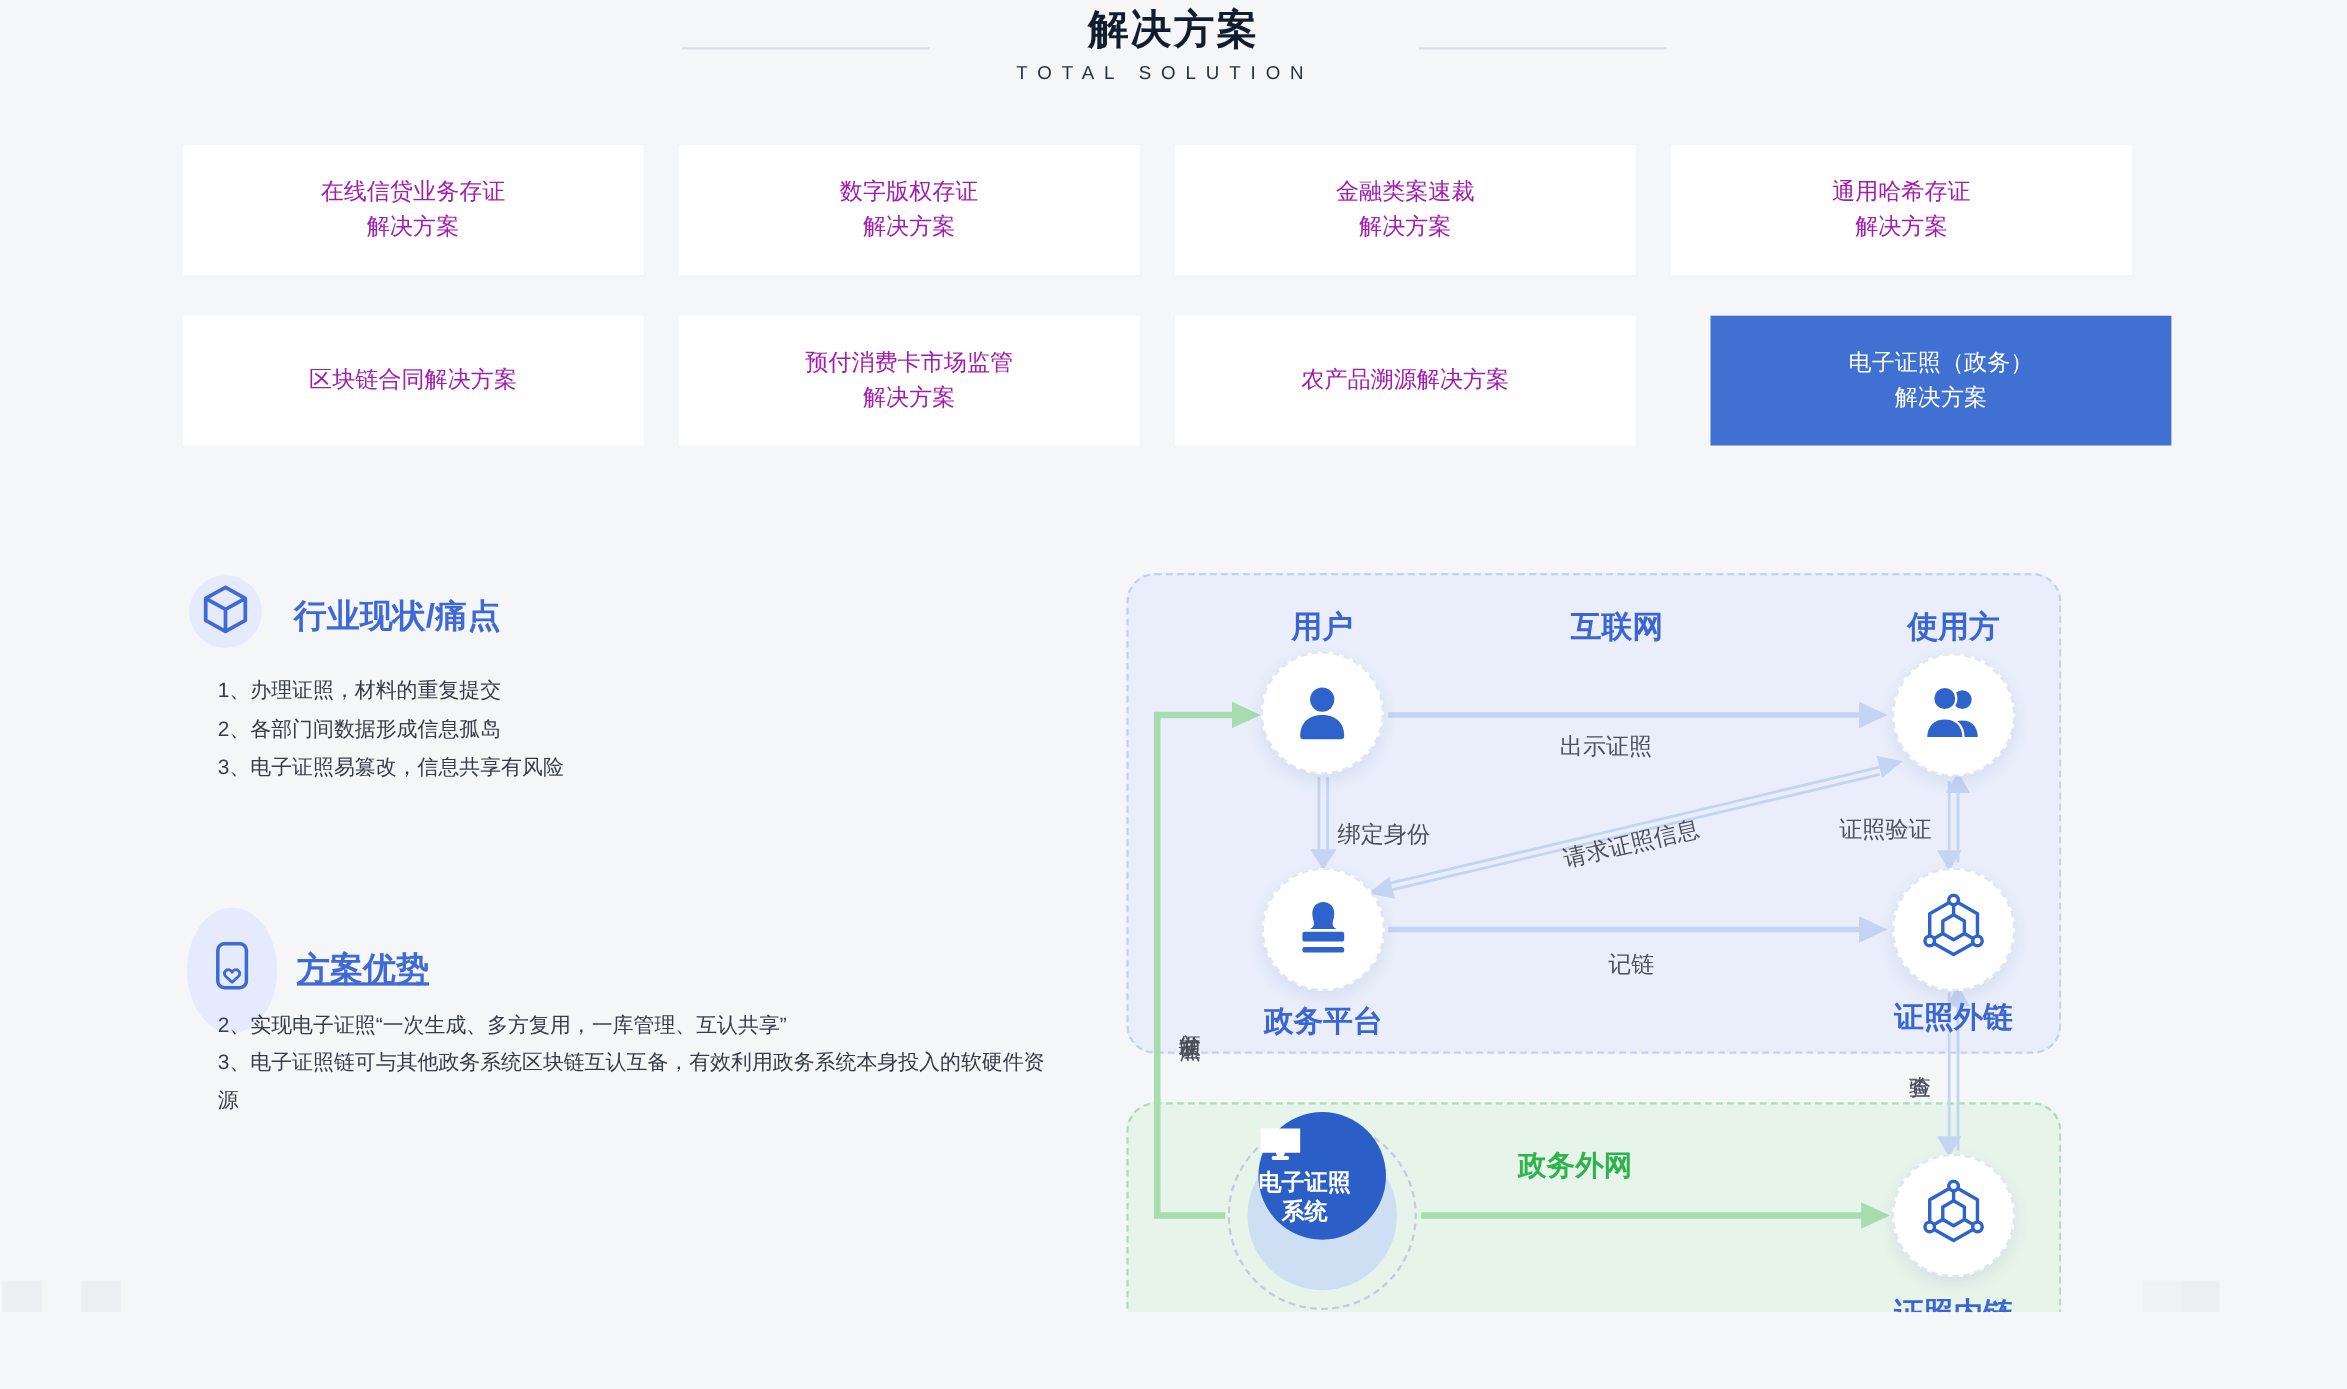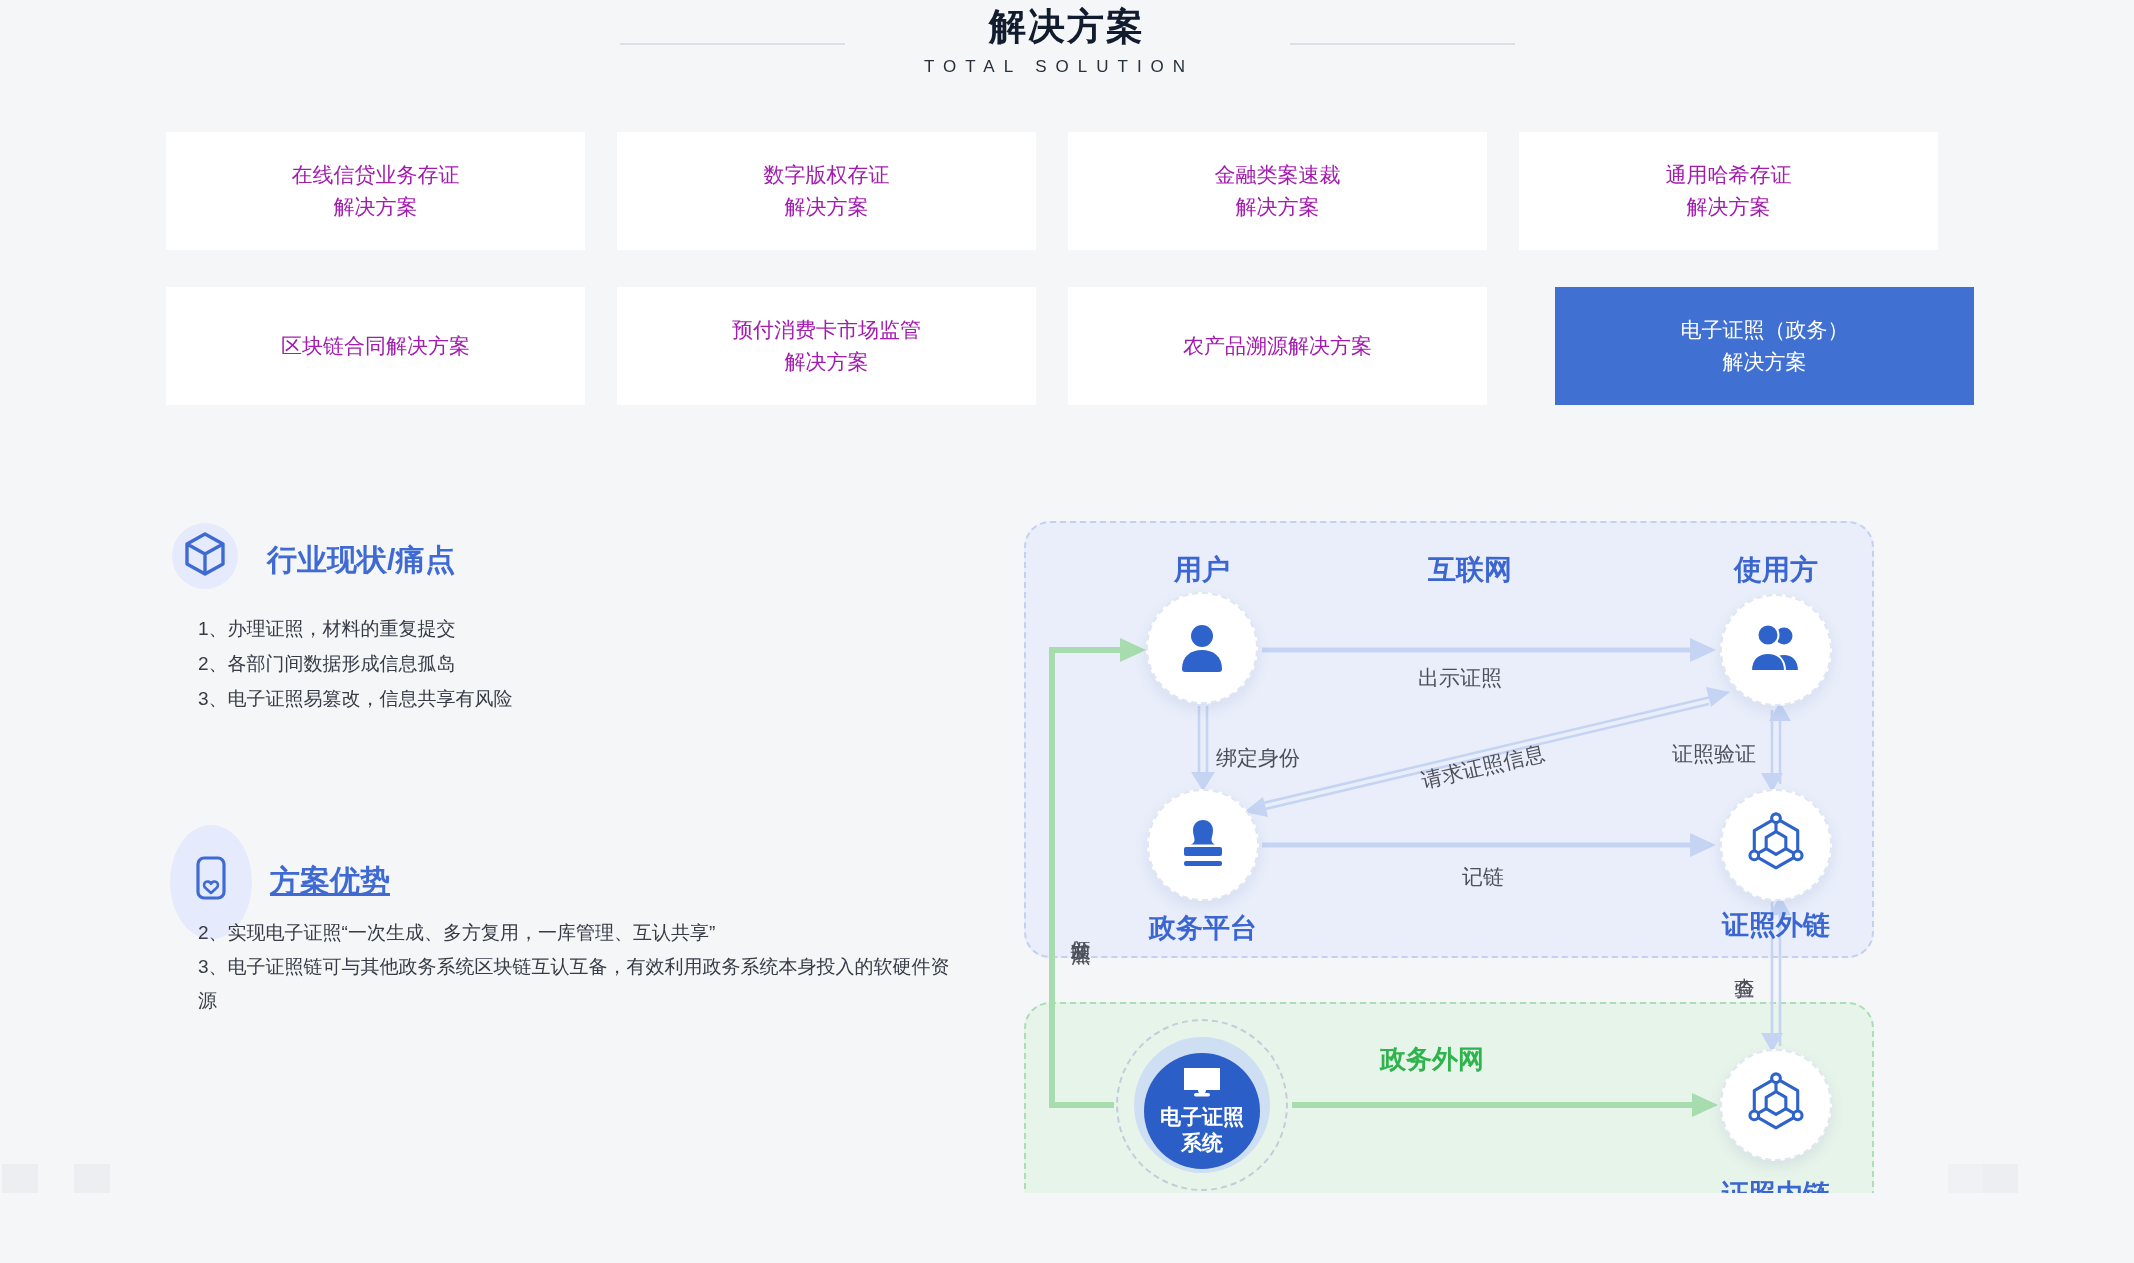--- a/index.html
+++ b/index.html
@@ -52,23 +52,23 @@
 
   .edge-label { position:absolute; font-size:21px; color:#4b4f58; z-index:3; white-space:nowrap; }
   .edge-label.rot { transform:rotate(-13deg); }
   .edge-label.vert { writing-mode:vertical-rl; letter-spacing:2px; font-size:20px; }
 
   
   .ecert-dashed { position:absolute; left:1116px; top:1019px; width:172px; height:172px;
     border-radius:50%; border:2px dashed #c3ccd9; z-index:3; }
   .ecert-ring { position:absolute; left:1134px; top:1037px; width:136px; height:136px;
     border-radius:50%; background:#cfdff3; z-index:3; }
-  .ecert-core { position:absolute; left:1144px; top:1053px; width:116px; height:116px;
+  .ecert-core { position:absolute; left:1144px; top:1011px; width:116px; height:116px;
     border-radius:50%; background:#2b5fc7; z-index:4; display:flex; flex-direction:column;
-    align-items:center; justify-content:center; }
+    align-items:flex-start; justify-content:center; }
   .ecert-core .txt { color:#ffffff; font-size:21px; font-weight:bold; line-height:26px;
     text-align:center; white-space:pre-line; margin-top:2px; }
 
   .decor-sq { position:absolute; background:#edeef1; }
 </style>
 </head>
 <body>
 
 <div class="canvas">
 

